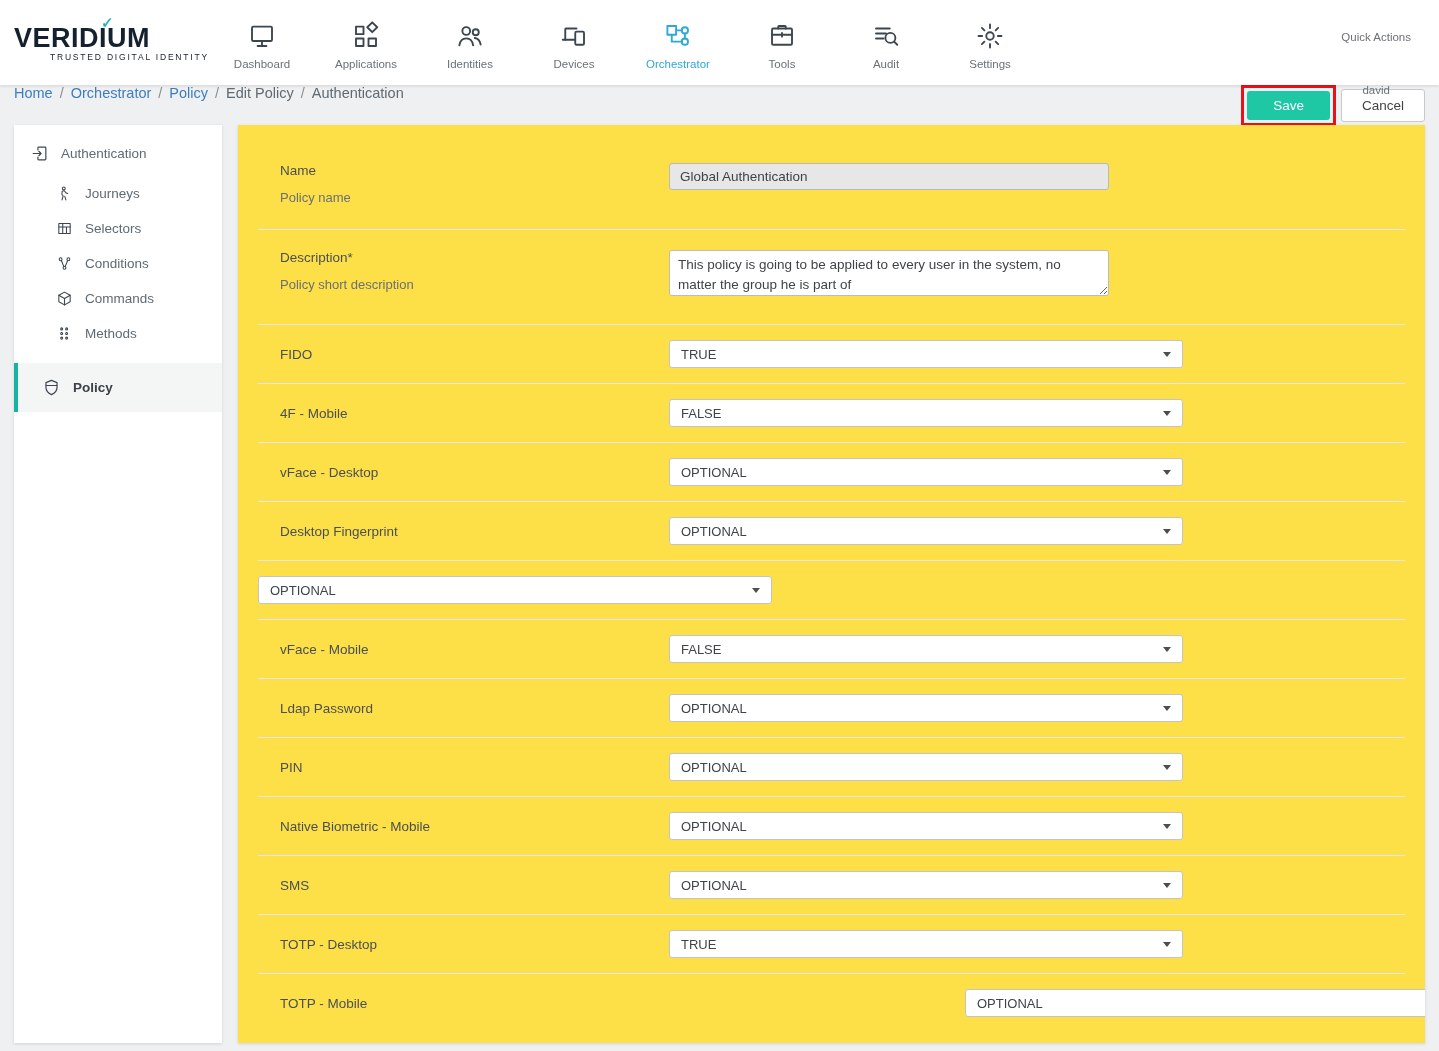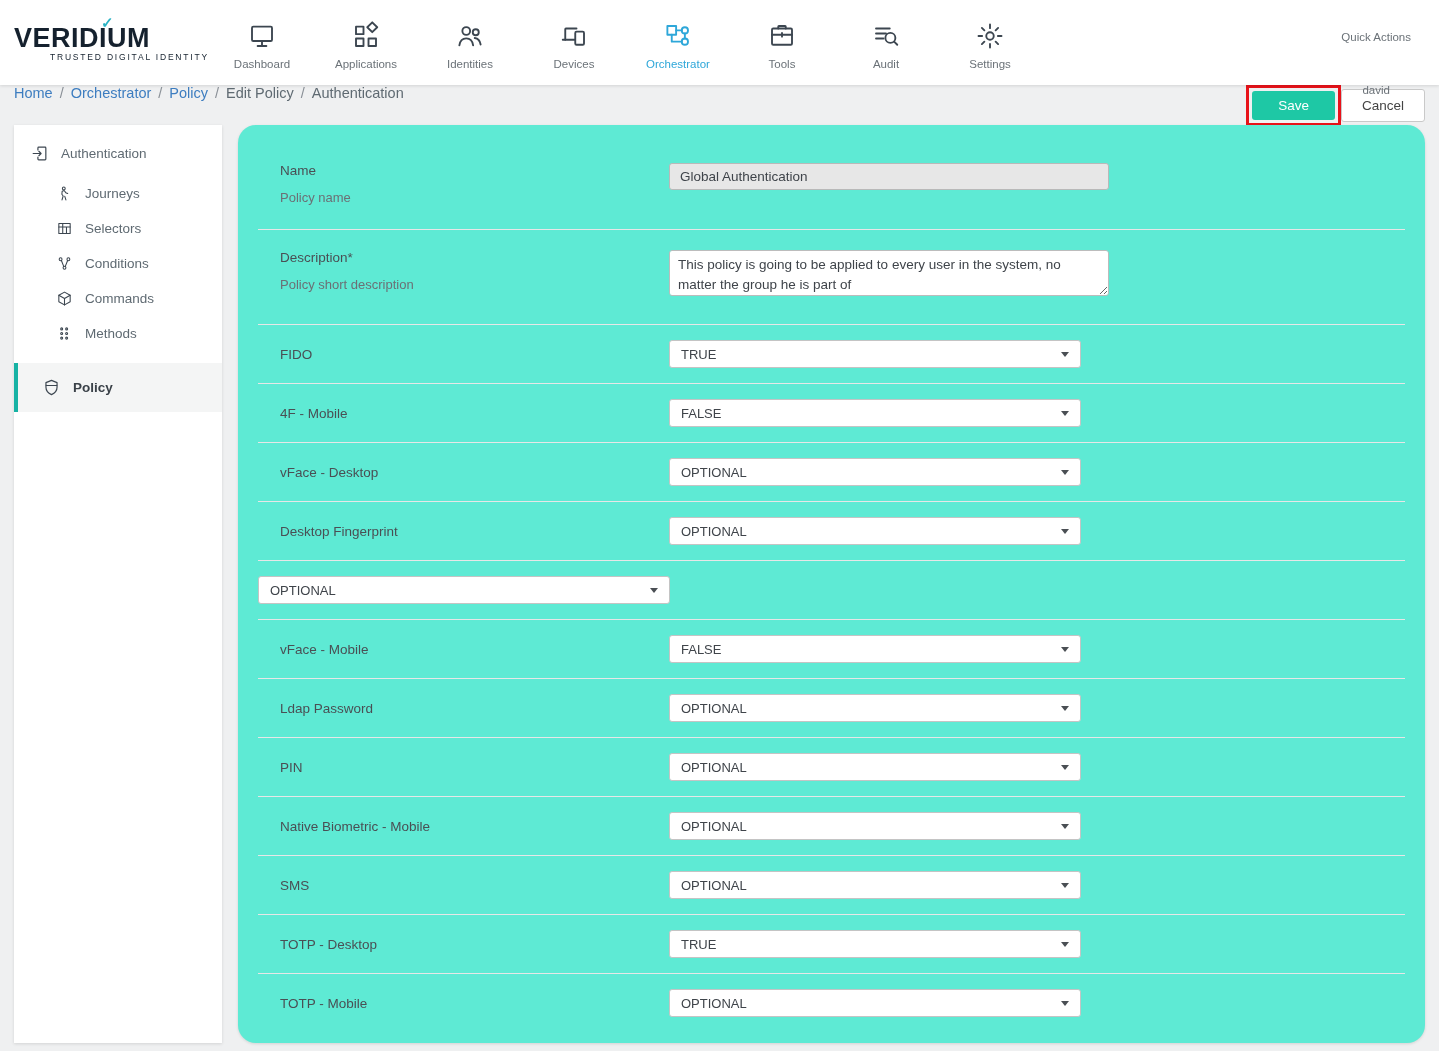--- a/index.html
+++ b/index.html
@@ -51,65 +51,65 @@
   .crumb-bar { height: 40px; display: flex; align-items: flex-start; padding: 0 14px; }
   .breadcrumb { font-size: 14.5px; display: flex; gap: 7px; align-items: center; }
   .crumb-link { color: #3d7dc0; cursor: pointer; text-decoration: none; }
   .crumb-current { color: #5f6a72; }
   .crumb-sep { color: #8a9097; }
 
   .crumb-actions { margin-left: auto; display: flex; align-items: center; }
   .annotation { border: 3px solid #e8121a; padding: 3px; display: inline-block; }
   .btn { font-size: 13.5px; border-radius: 3px; cursor: pointer; font-family: "Liberation Sans", sans-serif; }
   .btn-save { background: #1ec8a5; color: #fff; border: none; padding: 7px 26px; }
-  .btn-cancel { background: #fff; color: #444; border: 1px solid #c9c9c9; padding: 8px 20px; }
+  .btn-cancel { background: #fff; color: #444; border: 1px solid #c9c9c9; padding: 8px 20px; margin-left: 5px; }
 
   
   .content { display: flex; padding: 0 14px; gap: 16px; height: 918px; align-items: stretch; }
   .sidebar {
     width: 208px; background: #fff; box-shadow: 0 1px 3px rgba(0,0,0,.12);
     padding-top: 6px; flex-shrink: 0;
   }
   .side-item {
     display: flex; align-items: center; gap: 12px; padding: 13px 16px;
     font-size: 13.5px; color: #5f6a72; cursor: pointer;
   }
   .side-item .icon { width: 19px; height: 19px; color: #3c4650; flex-shrink: 0; }
   .side-item.indent { padding: 9px 12px 9px 42px; }
   .side-item.indent .icon { width: 17px; height: 17px; }
   .side-item.active {
     background: #f4f5f5; border-left: 4px solid #16b2a4; padding-left: 24px;
     font-weight: bold; color: #3a4148; margin-top: 12px; padding-top: 15px; padding-bottom: 15px;
   }
 
   .panel {
-    flex: 1; background: #5eead4; box-shadow: 0 1px 3px rgba(0,0,0,.12);
-    padding: 18px 20px 0 20px; overflow: hidden; border-radius: 18px;
+    flex: 1; background: #fde047; box-shadow: 0 1px 3px rgba(0,0,0,.12);
+    padding: 18px 20px 0 20px; overflow: hidden;
   }
 
   .form-row { display: flex; align-items: center; padding: 15px 0; border-bottom: 1px solid #e7e7e7; }
   .form-row.tall { align-items: flex-start; padding: 20px 0 24px 0; }
-  .form-row:last-child { border-bottom: none; }
+  .form-row:last-child { border-bottom: none; justify-content: space-between; }
   .labels { width: 411px; padding-left: 22px; flex-shrink: 0; }
   .field-label { font-size: 13.5px; color: #4a4f54; }
   .field-sublabel { font-size: 13px; color: #6b7075; margin-top: 12px; }
   .control { width: 440px; }
 
   .text-input {
     width: 440px; height: 27px; background: #e7e7e7; border: 1px solid #b9b9b9;
     border-radius: 3px; padding: 0 10px; font-size: 13.5px; color: #3f444a;
     font-family: "Liberation Sans", sans-serif;
   }
   .textarea-input {
     width: 440px; height: 46px; border: 1px solid #bcbcbc; border-radius: 3px;
     padding: 4px 8px; font-size: 13.5px; color: #3f444a; line-height: 1.45;
     resize: both; font-family: "Liberation Sans", sans-serif; outline: none;
   }
   .select {
-    width: 412px; height: 28px; border: 1px solid #c4c4c4; border-radius: 3px;
+    width: 514px; height: 28px; border: 1px solid #c4c4c4; border-radius: 3px;
     display: flex; align-items: center; justify-content: space-between;
     padding: 0 11px; font-size: 13px; color: #3f444a; cursor: pointer; background: #fff;
   }
   .caret {
     width: 0; height: 0; border-left: 4.5px solid transparent;
     border-right: 4.5px solid transparent; border-top: 5.5px solid #4a4f54;
   }
 </style>
 </head>
 <body>

